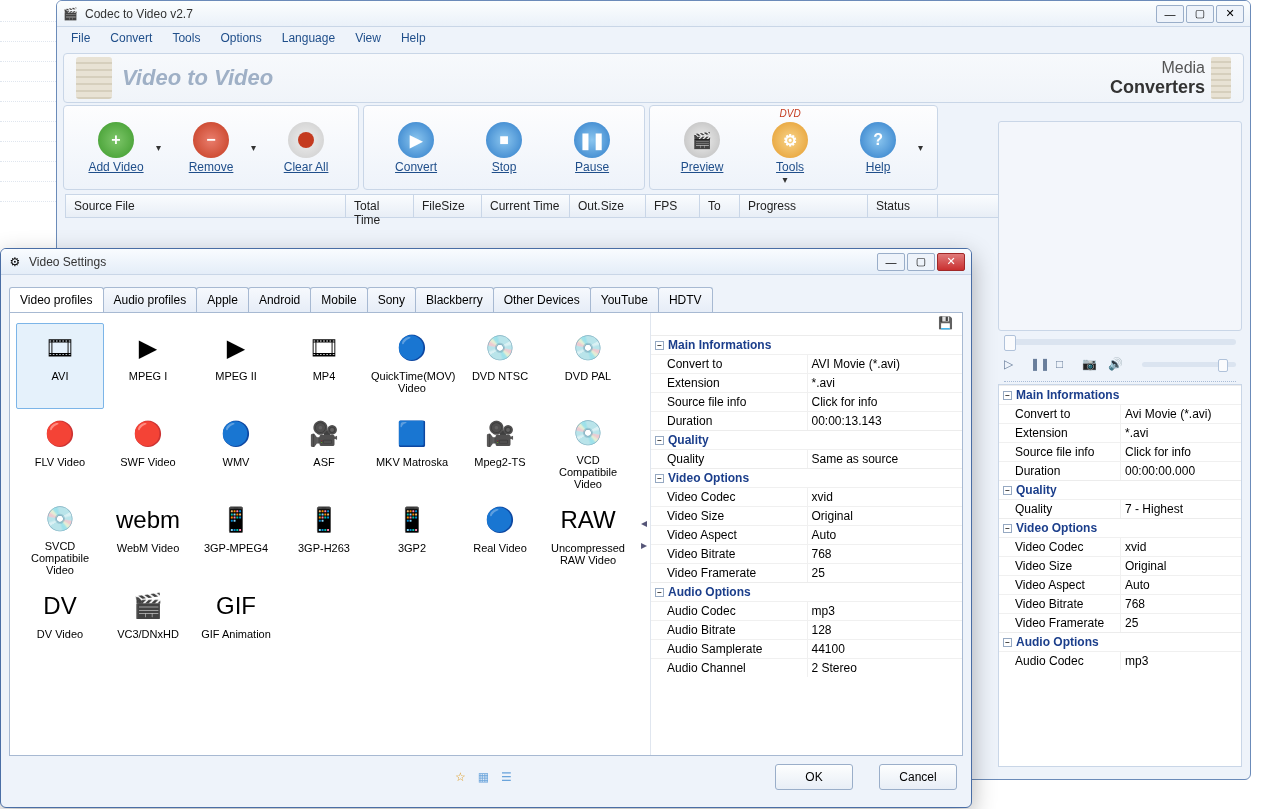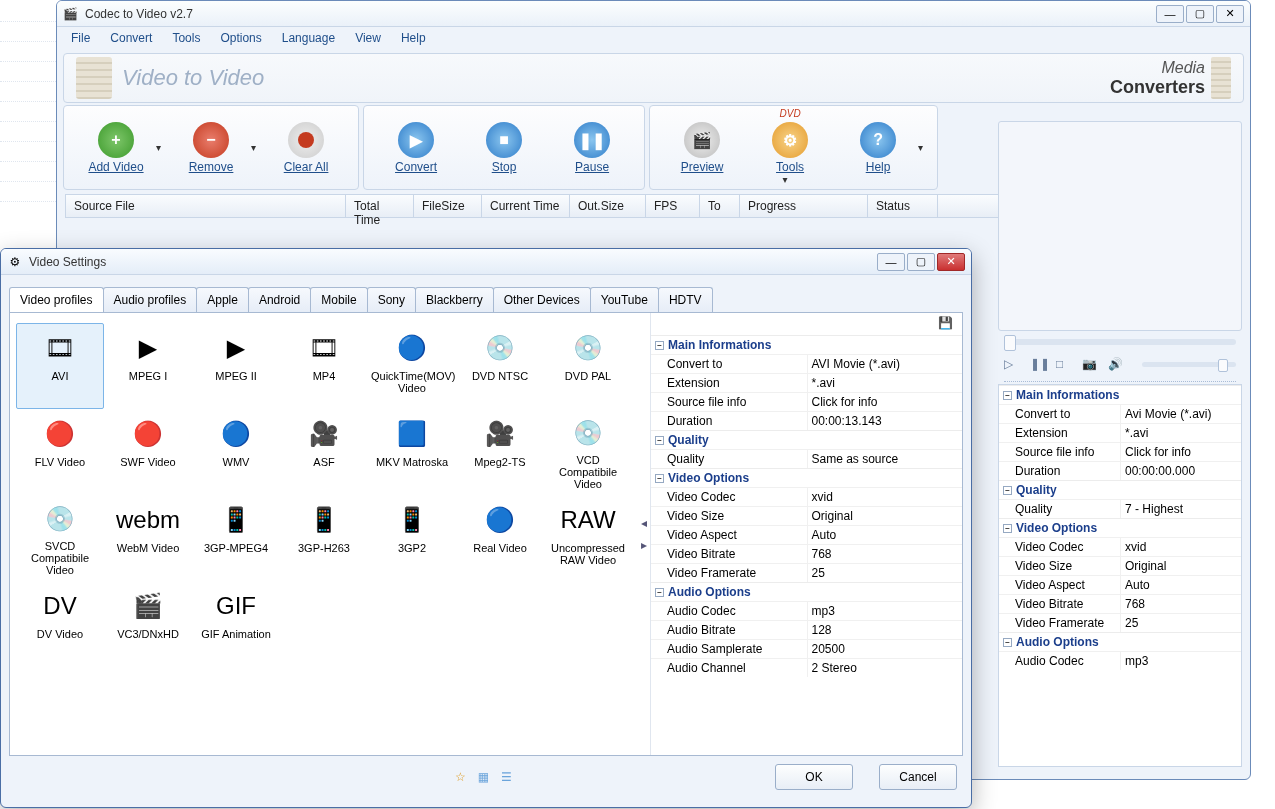--- a/index.html
+++ b/index.html
@@ -9,24 +9,24 @@
 .main-window { position: absolute; left: 56px; top: 0; width: 1195px; height: 780px; background: #eef3fa; border: 1px solid #6b8bb9; border-radius: 6px; overflow: hidden; }
 .titlebar { height: 26px; background: linear-gradient(#fcfefe, #eaf1f9); display: flex; align-items: center; padding: 0 6px; border-bottom: 1px solid #c9d6e7; }
 .titlebar .icon { width: 16px; height: 16px; margin-right: 6px; display:flex;align-items:center;justify-content:center; }
 .titlebar .title { flex: 1; color: #333; }
 .win-controls { display: flex; gap: 2px; }
 .win-btn { width: 28px; height: 18px; border: 1px solid #9aaec9; background: #eef3fa; border-radius: 2px; display: flex; align-items: center; justify-content: center; cursor: pointer; font-size: 11px; }
 .menubar { height: 22px; display: flex; align-items: center; padding: 0 6px; gap: 4px; background: #eef3fa; color: #1f4e8a; }
 .menubar span { padding: 2px 8px; cursor: pointer; }
 .banner { height: 50px; margin: 4px 6px 2px 6px; background: linear-gradient(#f7f9fc,#f0f4f9); border: 1px solid #c9d6e7; border-radius: 4px; display: flex; align-items: center; justify-content: space-between; padding: 0 12px; }
 .banner-left { display: flex; align-items: center; gap: 10px; }
-.banner-text { font-size: 22px; font-style: italic; color: #9fb0c6; font-weight: normal; }
+.banner-text { font-size: 22px; font-style: italic; color: #9fb0c6; font-weight: bold; }
 .logo-right { display: flex; align-items: center; gap: 6px; }
 .logo-text { text-align: right; }
-.logo-text .m { font-style: italic; color: #555; font-size: 16px; }
+.logo-text .m { color: #555; font-size: 16px; }
 .logo-text .c { font-weight: bold; color: #333; font-size: 18px; }
 .toolbar { display: flex; margin: 2px 6px; gap: 4px; }
 .tb-group { display: flex; border: 1px solid #c9d6e7; border-radius: 4px; background: linear-gradient(#fdfdfe,#eef3fa); padding: 4px 8px; }
 .tb-item { display: flex; flex-direction: column; align-items: center; justify-content: flex-start; width: 88px; cursor: pointer; }
 .tb-icon { width: 36px; height: 36px; border-radius: 50%; display: flex; align-items: center; justify-content: center; margin-bottom: 2px; }
 .tb-label { color: #1f4e8a; text-decoration: underline; }
 .dropdown-arrow { align-self: center; margin-left: -4px; margin-right: 6px; font-size: 10px; color: #333; }
 .table-head { margin: 4px 8px 0 8px; border: 1px solid #c9d6e7; background: linear-gradient(#fafcfe,#e8eef6); height: 24px; display: flex; }
 .th { border-right: 1px solid #c9d6e7; padding: 4px 8px; color: #222; }
 .th:nth-child(1){width:280px}.th:nth-child(2){width:68px}.th:nth-child(3){width:68px}.th:nth-child(4){width:88px}.th:nth-child(5){width:76px}.th:nth-child(6){width:54px}.th:nth-child(7){width:40px}.th:nth-child(8){width:128px}.th:nth-child(9){width:70px}
@@ -491,21 +491,21 @@
           <div class="prop-row">
             <div class="prop-label">Audio Codec</div>
             <div class="prop-val">mp3</div>
           </div>
           <div class="prop-row">
             <div class="prop-label">Audio Bitrate</div>
             <div class="prop-val">128</div>
           </div>
           <div class="prop-row">
             <div class="prop-label">Audio Samplerate</div>
-            <div class="prop-val">20500</div>
+            <div class="prop-val">44100</div>
           </div>
           <div class="prop-row">
             <div class="prop-label">Audio Channel</div>
             <div class="prop-val">2 Stereo</div>
           </div>
         </div>
     </div>
   </div>
   <div class="dialog-footer">
     <div class="footer-icons">

